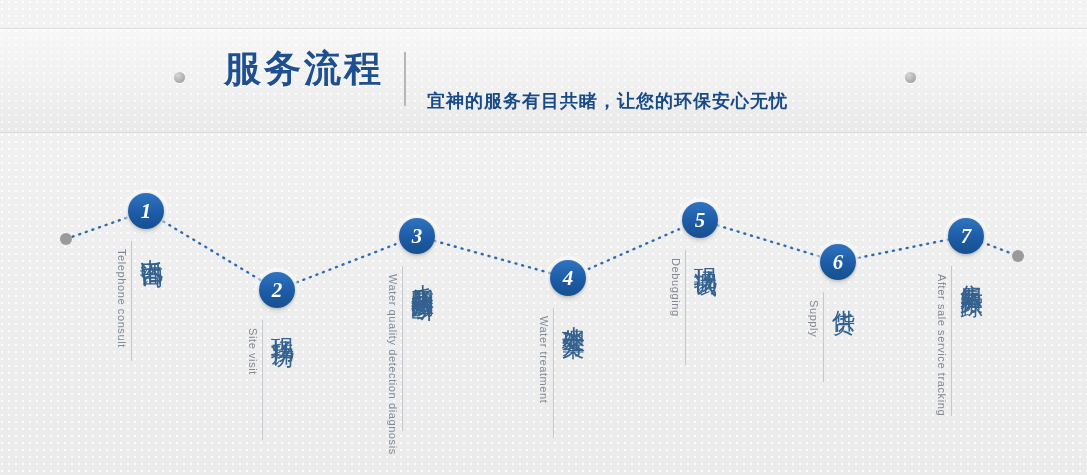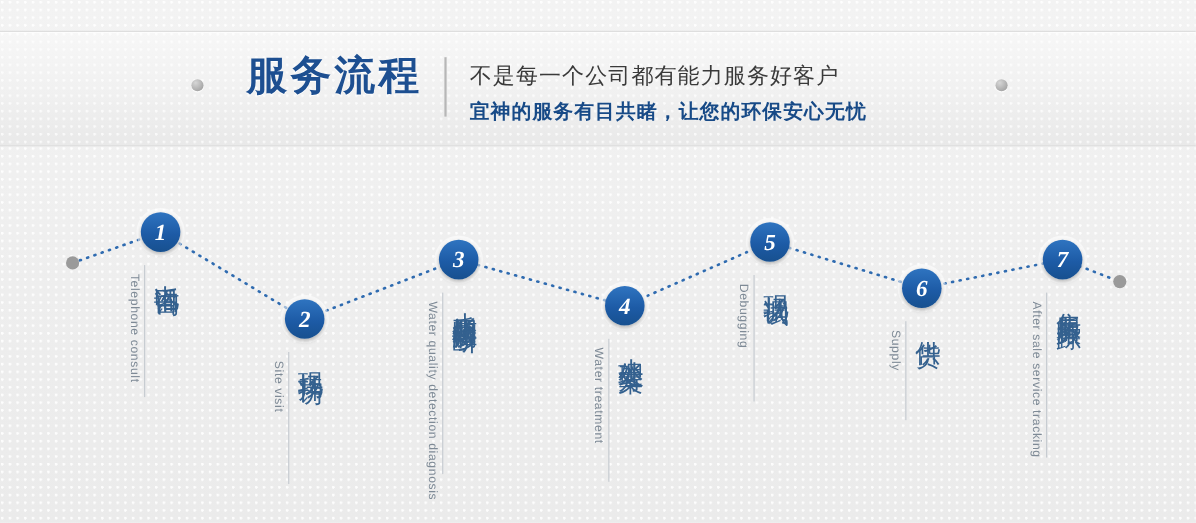--- a/index.html
+++ b/index.html
@@ -149,21 +149,20 @@
 
 <div class="page">
 
   <div class="header-band">
     <span class="band-dot left"></span>
     <span class="band-dot right"></span>
   </div>
 
   <div class="title-main">服务流程</div>
   <div class="title-divider"></div>
-  <div class="subtitle-1">不是每一个公司都有能力服务好客户</div>
   <div class="subtitle-2">宜神的服务有目共睹，让您的环保安心无忧</div>
 
   <div class="flow">
 
     <svg width="1087" height="344">
 
       <polyline points="66,108 146,80 277,159 417,105 568,147 700,89 838,131 966,105 1018,125" fill="none" stroke="#2f6bb0" stroke-width="2.4" stroke-linecap="round" stroke-dasharray="1 6"></polyline>
       <circle cx="66" cy="108" r="6" fill="#9a9a9a"></circle>
       <circle cx="1018" cy="125" r="6" fill="#9a9a9a"></circle>
     </svg>

